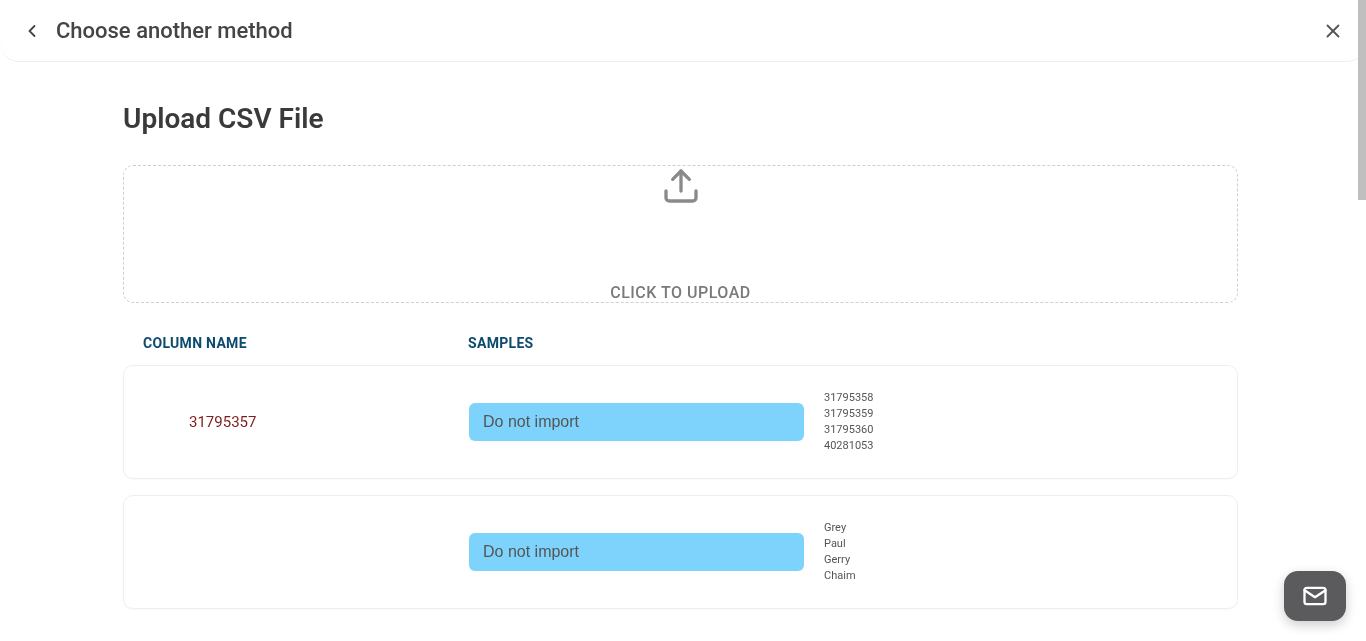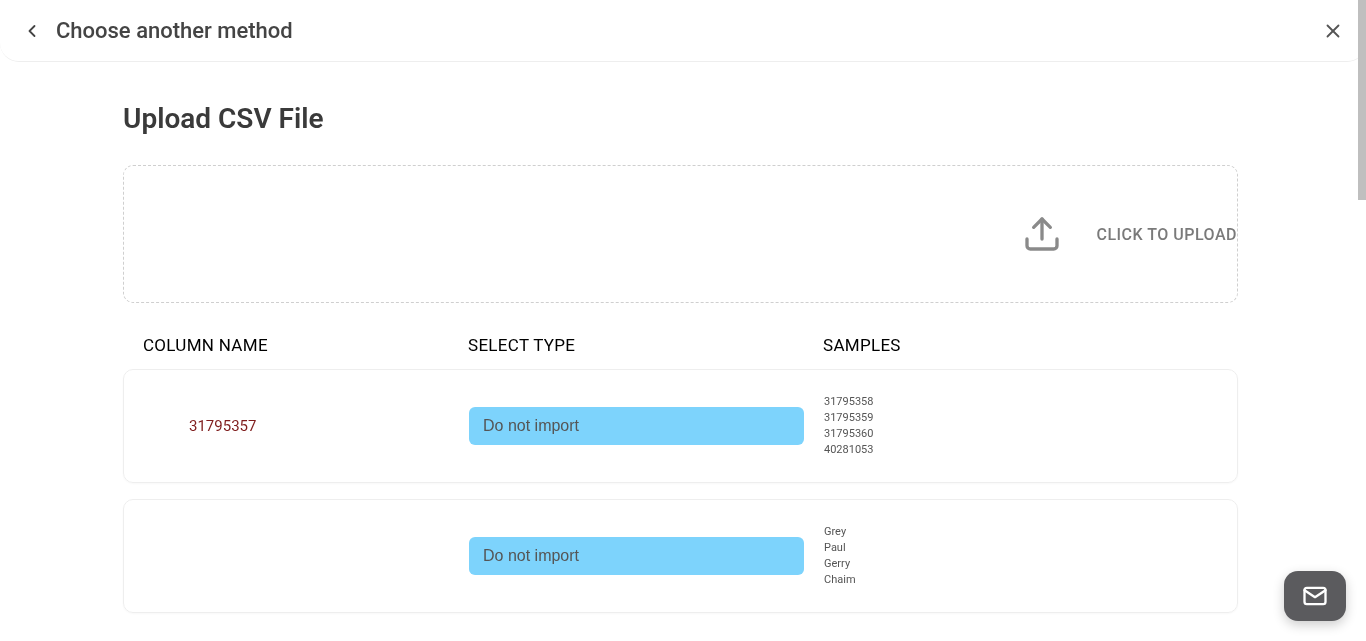--- a/index.html
+++ b/index.html
@@ -18,29 +18,29 @@
   .page {
     height: calc(641px - 62px);
     overflow-y: auto;
     padding: 40px 4px 40px 0;
   }
   .content { width: 1115px; margin: 0 0 0 123px; }
   .page-title { font-size: 28px; font-weight: 600; color: #3a3a3a; margin-bottom: 30px; }
 
   .upload-zone {
     border: 1.5px dashed #cfcfcf; border-radius: 10px;
-    height: 138px; display: flex; flex-direction: row;
-    align-items: center; justify-content: flex-end; gap: 34px;
+    height: 138px; display: flex; flex-direction: column;
+    align-items: center; justify-content: space-between; gap: 34px;
     cursor: pointer; margin-bottom: 18px;
   }
   .upload-zone svg { width: 40px; height: 40px; color: #8a8a8a; }
   .upload-text { color: #7a7a7a; font-size: 16px; letter-spacing: 0.5px; font-weight: 500; }
 
   .col-headers { display: grid; grid-template-columns: 325px 355px 1fr; padding: 14px 20px 14px 20px; }
-  .col-headers div { font-size: 17px; font-weight: 400; letter-spacing: 0.3px; color: #000000; }
+  .col-headers div { font-size: 14px; font-weight: 700; letter-spacing: 0.3px; color: #0c4a6e; }
 
   .card {
     border: 1px solid #eee; border-radius: 10px; box-shadow: 0 1px 2px rgba(0,0,0,0.03);
     padding: 24px 20px; margin-bottom: 16px;
     display: grid; grid-template-columns: 325px 355px 1fr; align-items: center;
   }
   .col-name { font-size: 15px; color: #7f1d1d; margin-left: 45px; }
   .select-type {
     background: #7dd3fc; border: none; border-radius: 6px;
     padding: 10px 14px; font-size: 16px; color: #555; width: 335px;
@@ -90,21 +90,20 @@
       <svg viewBox="0 0 24 24" fill="none" stroke="currentColor" stroke-width="2" stroke-linecap="round" stroke-linejoin="round">
         <path d="M21 15v4a2 2 0 0 1-2 2H5a2 2 0 0 1-2-2v-4"></path>
         <polyline points="17 8 12 3 7 8"></polyline>
         <line x1="12" y1="3" x2="12" y2="15"></line>
       </svg>
       <div class="upload-text">CLICK TO UPLOAD</div>
     </div>
 
     <div class="col-headers">
       <div>COLUMN NAME</div>
-      <div>SELECT TYPE</div>
       <div>SAMPLES</div>
     </div>
 
     <div class="card">
       <div class="col-name">31795357</div>
       <div>
         <button class="select-type">Do not import</button>
       </div>
       <div class="samples">
         <div>31795358</div>

